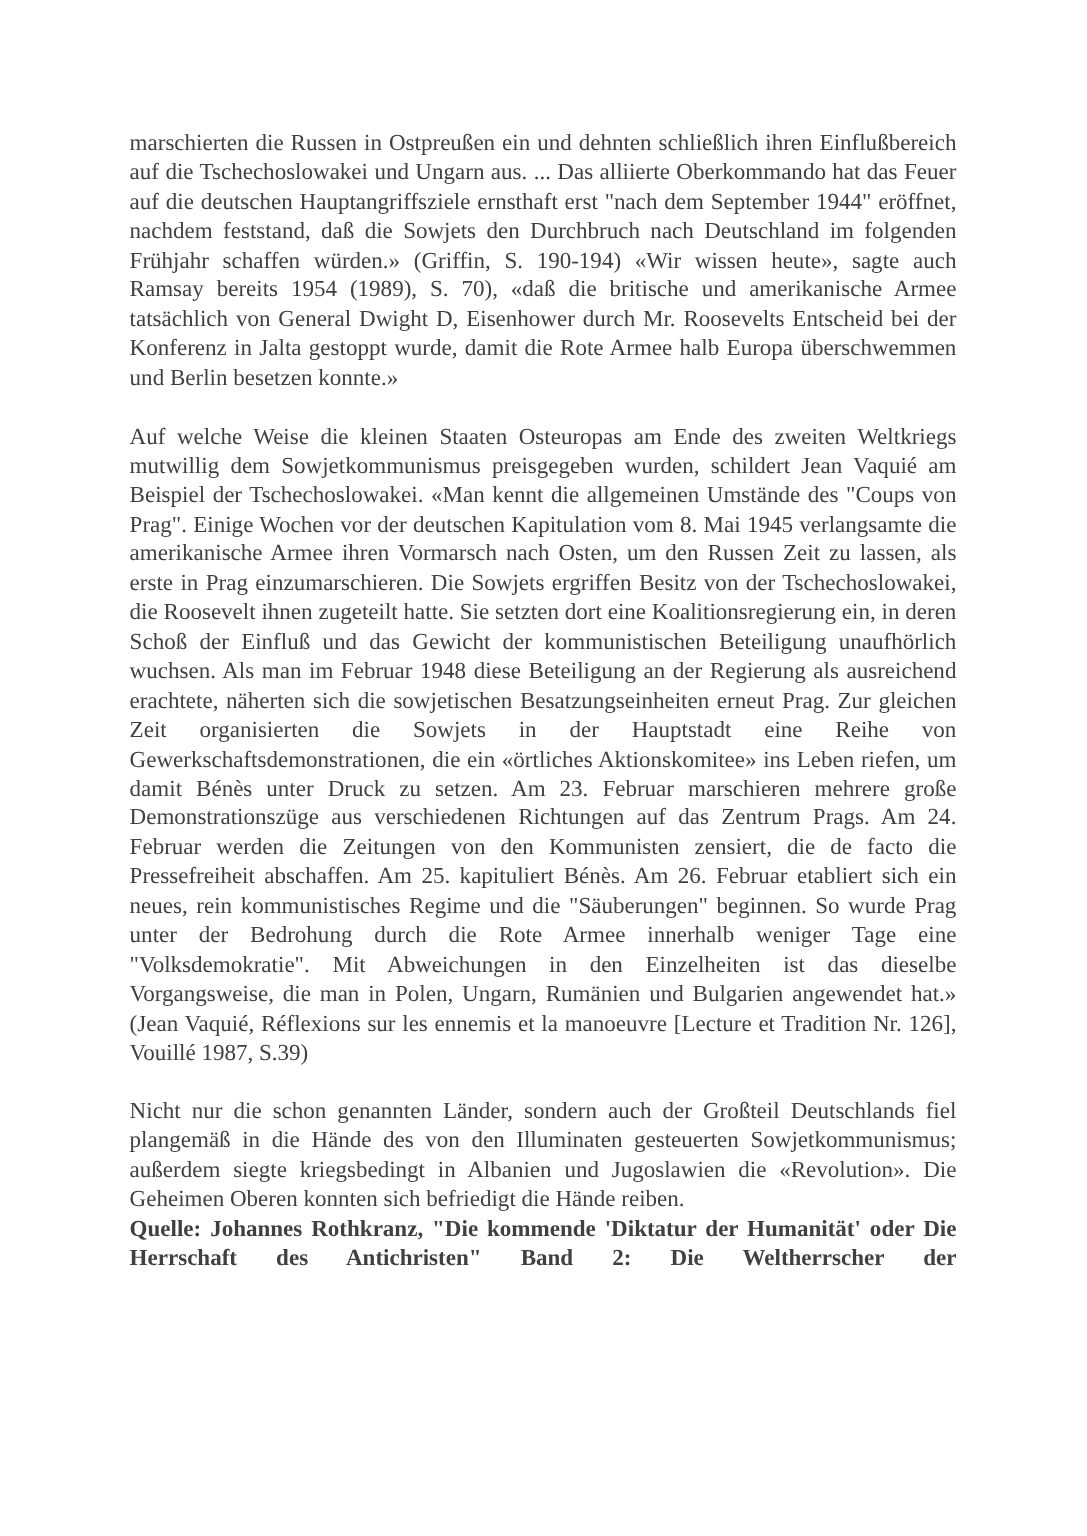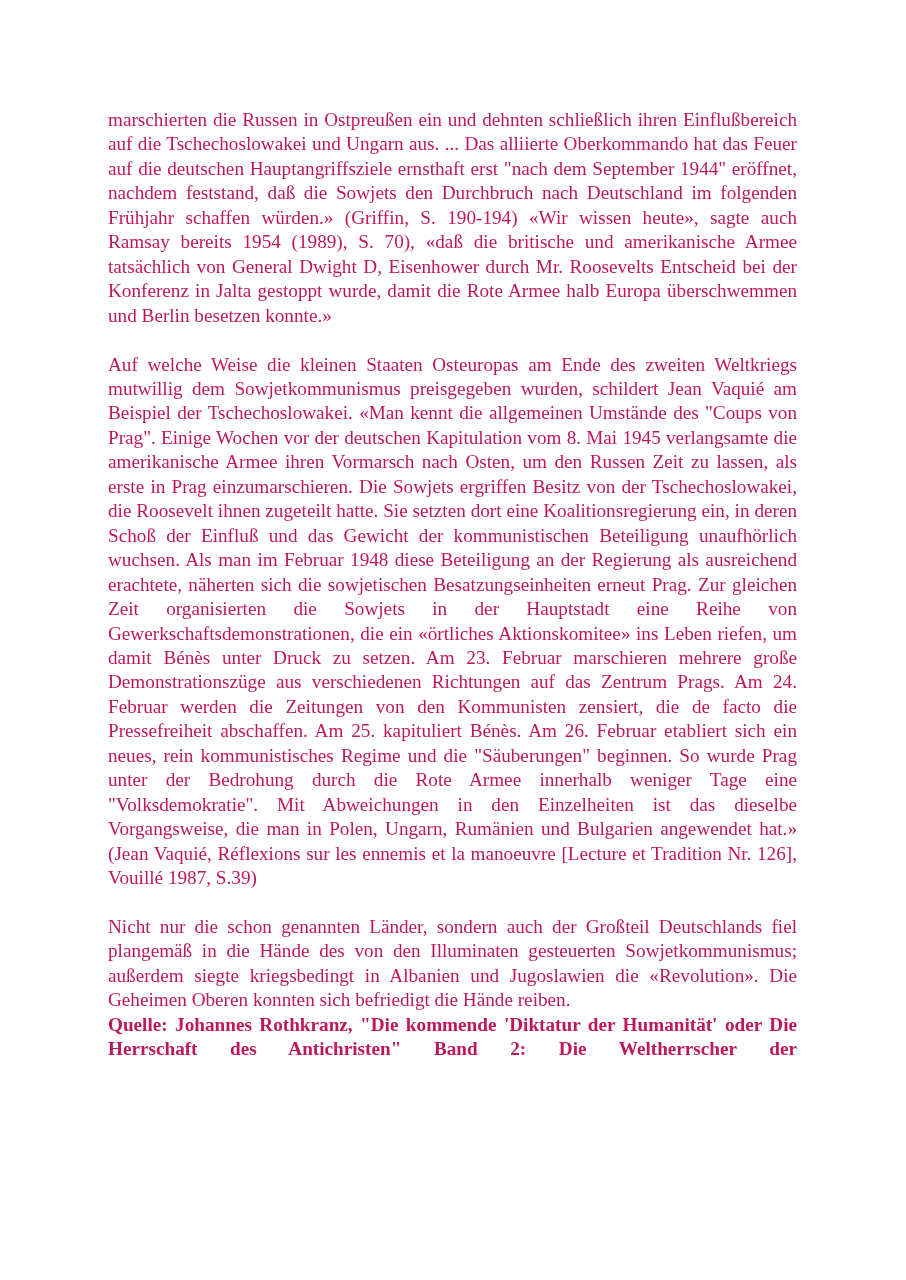--- a/index.html
+++ b/index.html
@@ -5,21 +5,21 @@
   html, body { margin: 0; padding: 0; background: #ffffff; }
   body { width: 906px; height: 1280px; position: relative; overflow: hidden; }
   .page {
     position: absolute;
     left: 108px;
     top: 108px;
     width: 689px;
     font-family: "Liberation Serif", serif;
     font-size: 19.2px;
     line-height: 24.45px;
-    color: #be185d;
+    color: #404040;
   }
   .para {
     margin: 0;
     text-align: justify;
     text-align-last: left;
   }
   .gap { height: 24.45px; }
   .source { font-weight: bold; }
 </style>
 </head>

